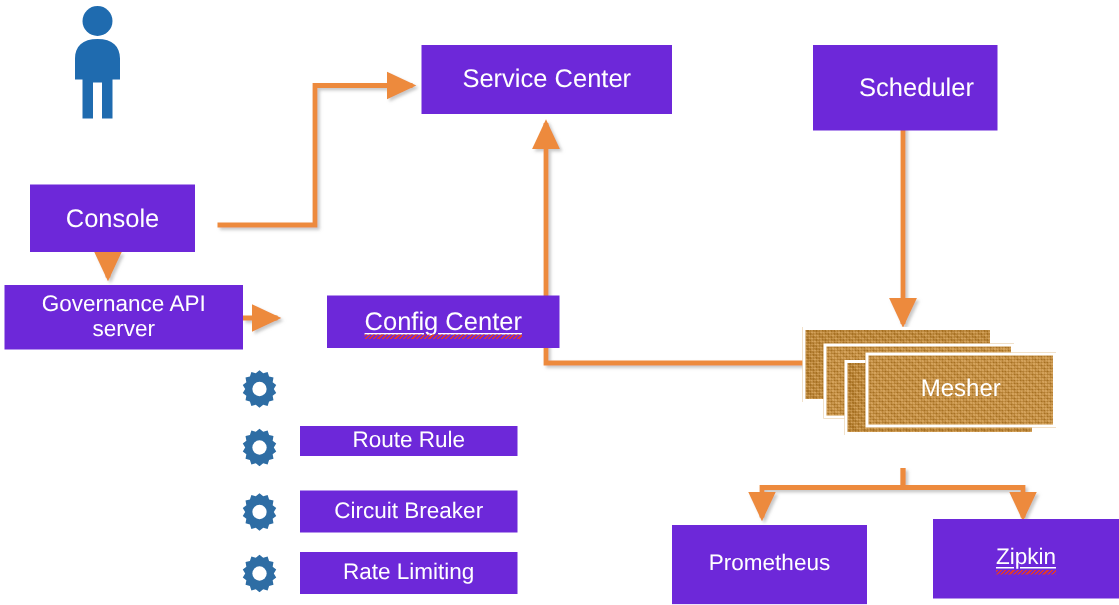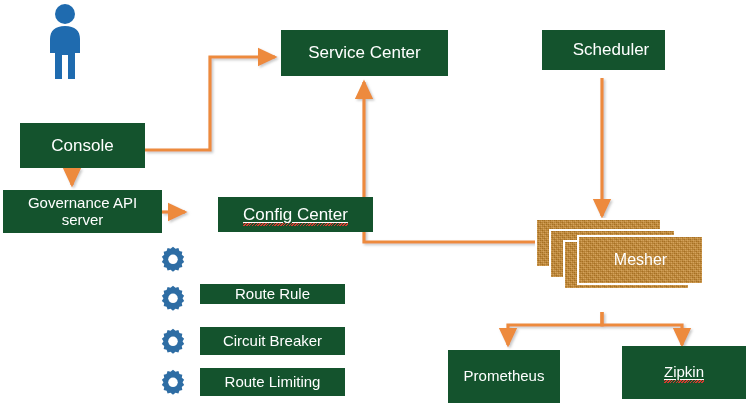--- a/index.html
+++ b/index.html
@@ -31,21 +31,21 @@
     display: flex;
     align-items: center;
     justify-content: center;
     text-align: center;
     color: #ffffff;
     font-family: "Liberation Sans", sans-serif;
     line-height: 1.12;
     z-index: 3;
   }
   .node.blue {
-    background: #14532d;
+    background: #6d28d9;
   }
   .node-lg { font-size: 17px; }
   .node-md { font-size: 15px; }
 
   
   .squiggle {
     position: relative;
     display: inline-block;
   }
   .squiggle::after {
@@ -143,29 +143,29 @@
       <path d="M602,312 L602,325 L682,325 L682,345" marker-end="url(#ah)"></path>
     </g>
   </svg>
 
   <svg id="person" viewBox="0 0 42 78" xmlns="http://www.w3.org/2000/svg">
     <circle cx="21" cy="11" r="10" fill="#1F6BAF"></circle>
     <path d="M21,23 C31,23 36,28 36,36 L36,50 L31,50 L31,76 L24,76 L24,52
              L18,52 L18,76 L11,76 L11,50 L6,50 L6,36 C6,28 11,23 21,23 Z" fill="#1F6BAF"></path>
   </svg>
 
-  <div class="node blue node-lg" style="left:20px; top:123px; width:125px; height:45px;">
+  <div class="node blue node-lg" style="left:20px; top:123px; width:110px; height:45px;">
     <span>Console</span>
   </div>
 
   <div class="node blue node-lg" style="left:281px; top:30px; width:167px; height:46px;">
     <span>Service Center</span>
   </div>
 
-  <div class="node blue node-lg" style="left:542px; top:30px; width:123px; height:40px;padding-left:15px;">
+  <div class="node blue node-lg" style="left:542px; top:30px; width:123px; height:57px;padding-left:15px;">
     <span>Scheduler</span>
   </div>
 
   <div class="node blue node-md" style="left:3px; top:190px; width:159px; height:43px; flex-direction:column;text-align:right;">
     <span>Governance API</span>
     <span>server</span>
   </div>
 
   <div class="node blue node-lg" style="left:190px; top:197px; width:155px; height:35px;margin-left:28px;">
     <span>
@@ -176,21 +176,21 @@
 
   <div class="node blue node-md" style="left:200px; top:284px; width:145px; height:20px;">
     <span>Route Rule</span>
   </div>
 
   <div class="node blue node-md" style="left:200px; top:327px; width:145px; height:28px;">
     <span>Circuit Breaker</span>
   </div>
 
   <div class="node blue node-md" style="left:200px; top:368px; width:145px; height:28px;">
-    <span>Route Limiting</span>
+    <span>Rate Limiting</span>
   </div>
 
   <svg class="gear" style="left:160px; top:246px;" viewBox="0 0 24 24" xmlns="http://www.w3.org/2000/svg">
     <path fill="#2E6DA4" d="M12,0.8 L14.3,2.6 L17,1.9 L17.9,4.6 L20.6,5.3 L20.1,8.1
       L22.3,9.9 L20.8,12.3 L22.3,14.7 L20.1,16.5 L20.6,19.3 L17.9,20 L17,22.7
       L14.3,22 L12,23.8 L9.7,22 L7,22.7 L6.1,20 L3.4,19.3 L3.9,16.5 L1.7,14.7
       L3.2,12.3 L1.7,9.9 L3.9,8.1 L3.4,5.3 L6.1,4.6 L7,1.9 L9.7,2.6 Z"></path>
     <circle cx="12" cy="12.3" r="4.4" fill="#ffffff"></circle>
   </svg>
   <svg class="gear" style="left:160px; top:285px;" viewBox="0 0 24 24" xmlns="http://www.w3.org/2000/svg">
@@ -217,21 +217,21 @@
 
   <div id="mesher-stack">
     <div class="mesher-card c1"></div>
     <div class="mesher-card c2"></div>
     <div class="mesher-card c3"></div>
     <div class="mesher-card c4">
       <span>Mesher</span>
     </div>
   </div>
 
-  <div class="node blue node-md" style="left:448px; top:350px; width:112px; height:53px;">
+  <div class="node blue node-md" style="left:448px; top:350px; width:130px; height:53px;">
     <span>Prometheus</span>
   </div>
 
   <div class="node blue node-md" style="left:622px; top:346px; width:124px; height:53px;">
     <span>
       <span class="squiggle underline-text">Zipkin</span>
     </span>
   </div>
 
 </div>

